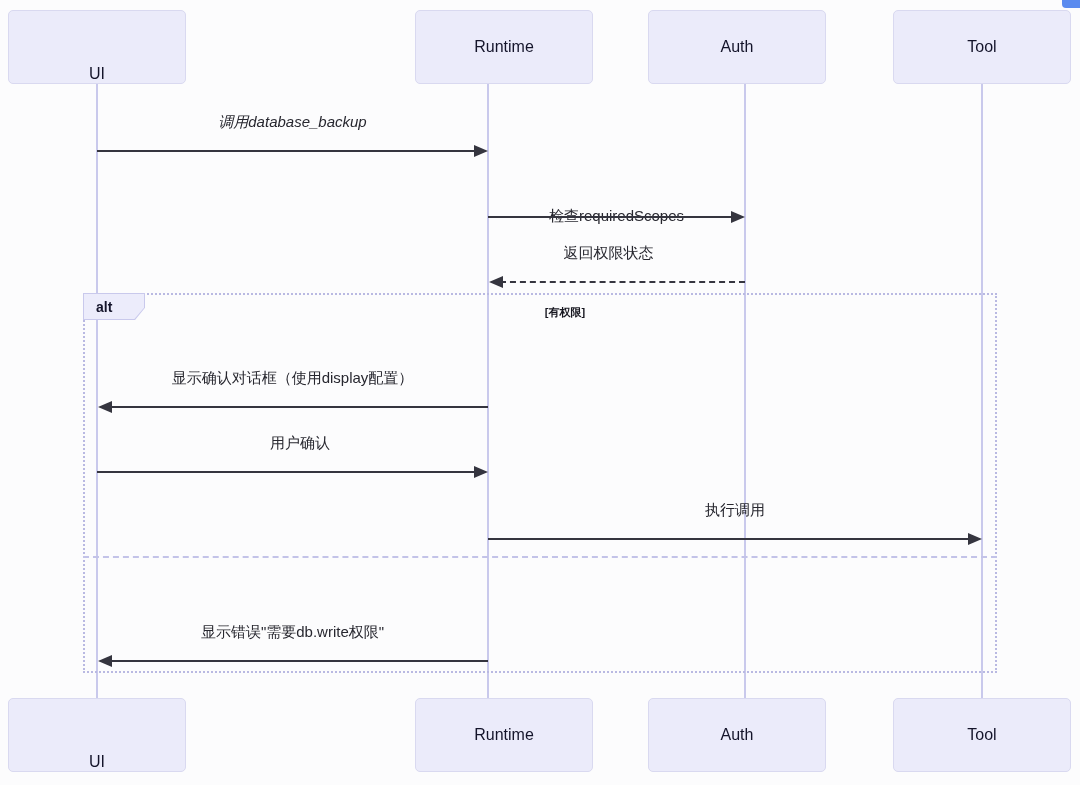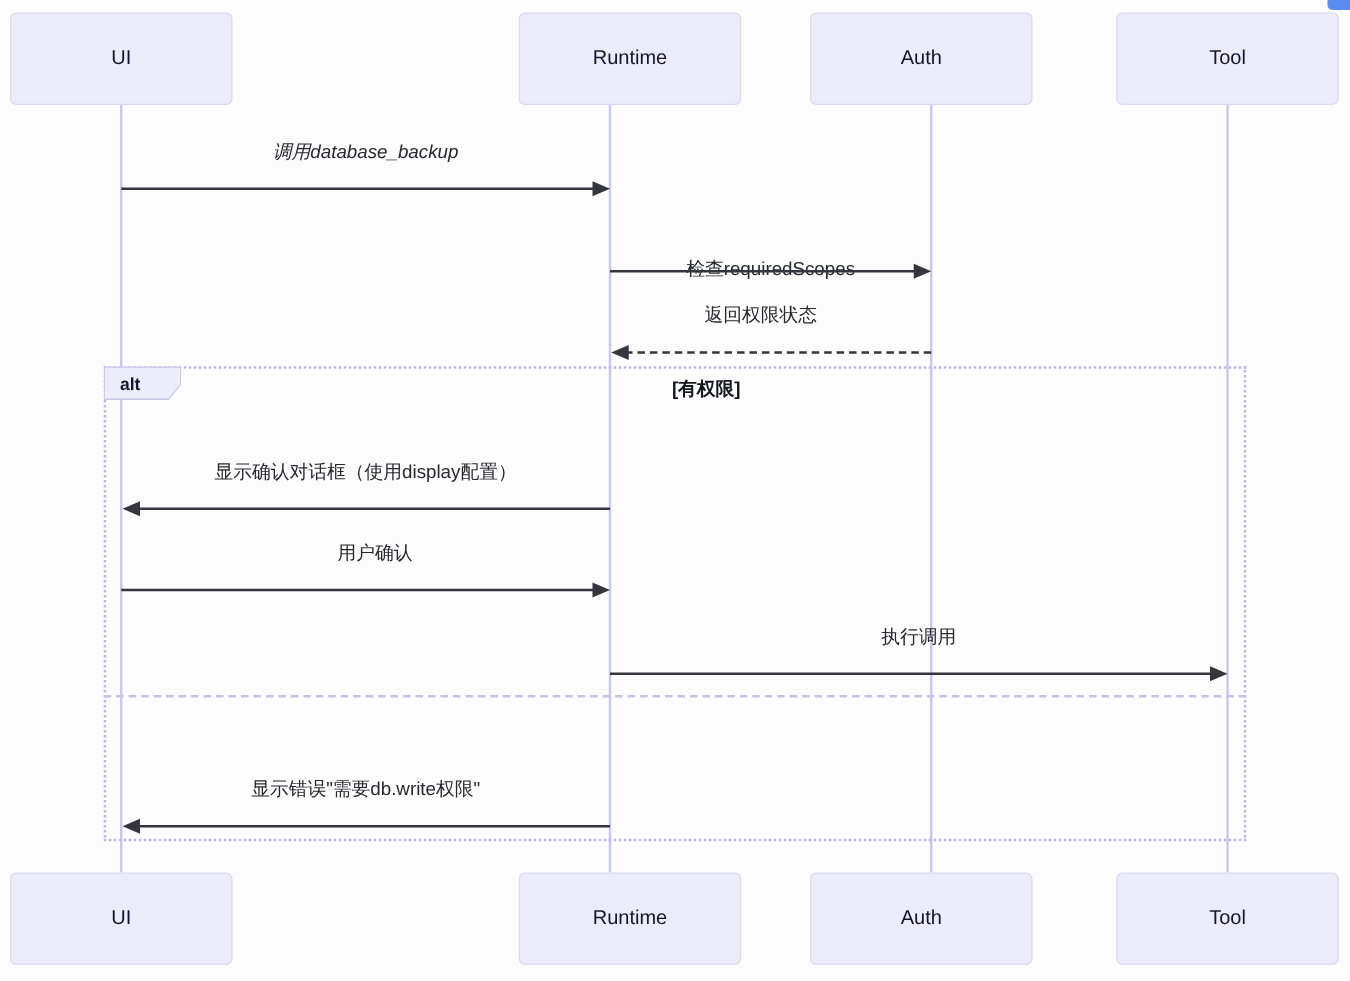--- a/index.html
+++ b/index.html
@@ -13,21 +13,21 @@
 
   
   .actor-box {
     position: absolute; width: 178px; height: 74px;
     background: #ebebfa; border: 1px solid #d9d9f0; border-radius: 5px;
     display: flex; align-items: center; justify-content: center;
     font-size: 16px; color: #14142a;
   }
   .row-top .actor-box { top: 10px; }
   .row-bottom .actor-box { top: 698px; }
-  .actor-ui { left: 8px; }
+  .actor-ui { left: 8px; align-items: flex-end; }
   .actor-runtime { left: 399px; margin-left: 16px; }
   .actor-auth { left: 648px; }
   .actor-tool { left: 893px; }
 
   
   .lifeline {
     position: absolute; top: 84px; height: 614px; width: 2px;
     background: #c9c9ec;
   }
   .lifeline-ui { left: 96px; }
@@ -68,21 +68,21 @@
   }
   .alt-tab-inner {
     position: absolute; left: 1px; top: 1px; width: 60px; height: 25px;
     background: #ececfb;
     clip-path: polygon(0 0, 100% 0, 100% 55%, 84% 100%, 0 100%);
     display: flex; align-items: center; padding-left: 12px;
     font-size: 14px; font-weight: bold; color: #14142a;
   }
   .alt-condition {
     position: absolute; width: 160px; height: 22px; line-height: 22px;
-    text-align: center; font-size: 15px; font-weight: bold; color: #16161f;
+    text-align: center; font-size: 11px; font-weight: bold; color: #16161f;
     white-space: nowrap;
   }
   .cond-granted { left: 485px; top: 301px; }
   .cond-denied  { left: 460px; top: 563px; }
 
   
   .blue-fragment {
     position: absolute; left: 1062px; top: -5px; width: 22px; height: 13px;
     background: #5b8bef; border-radius: 4px;
   }

